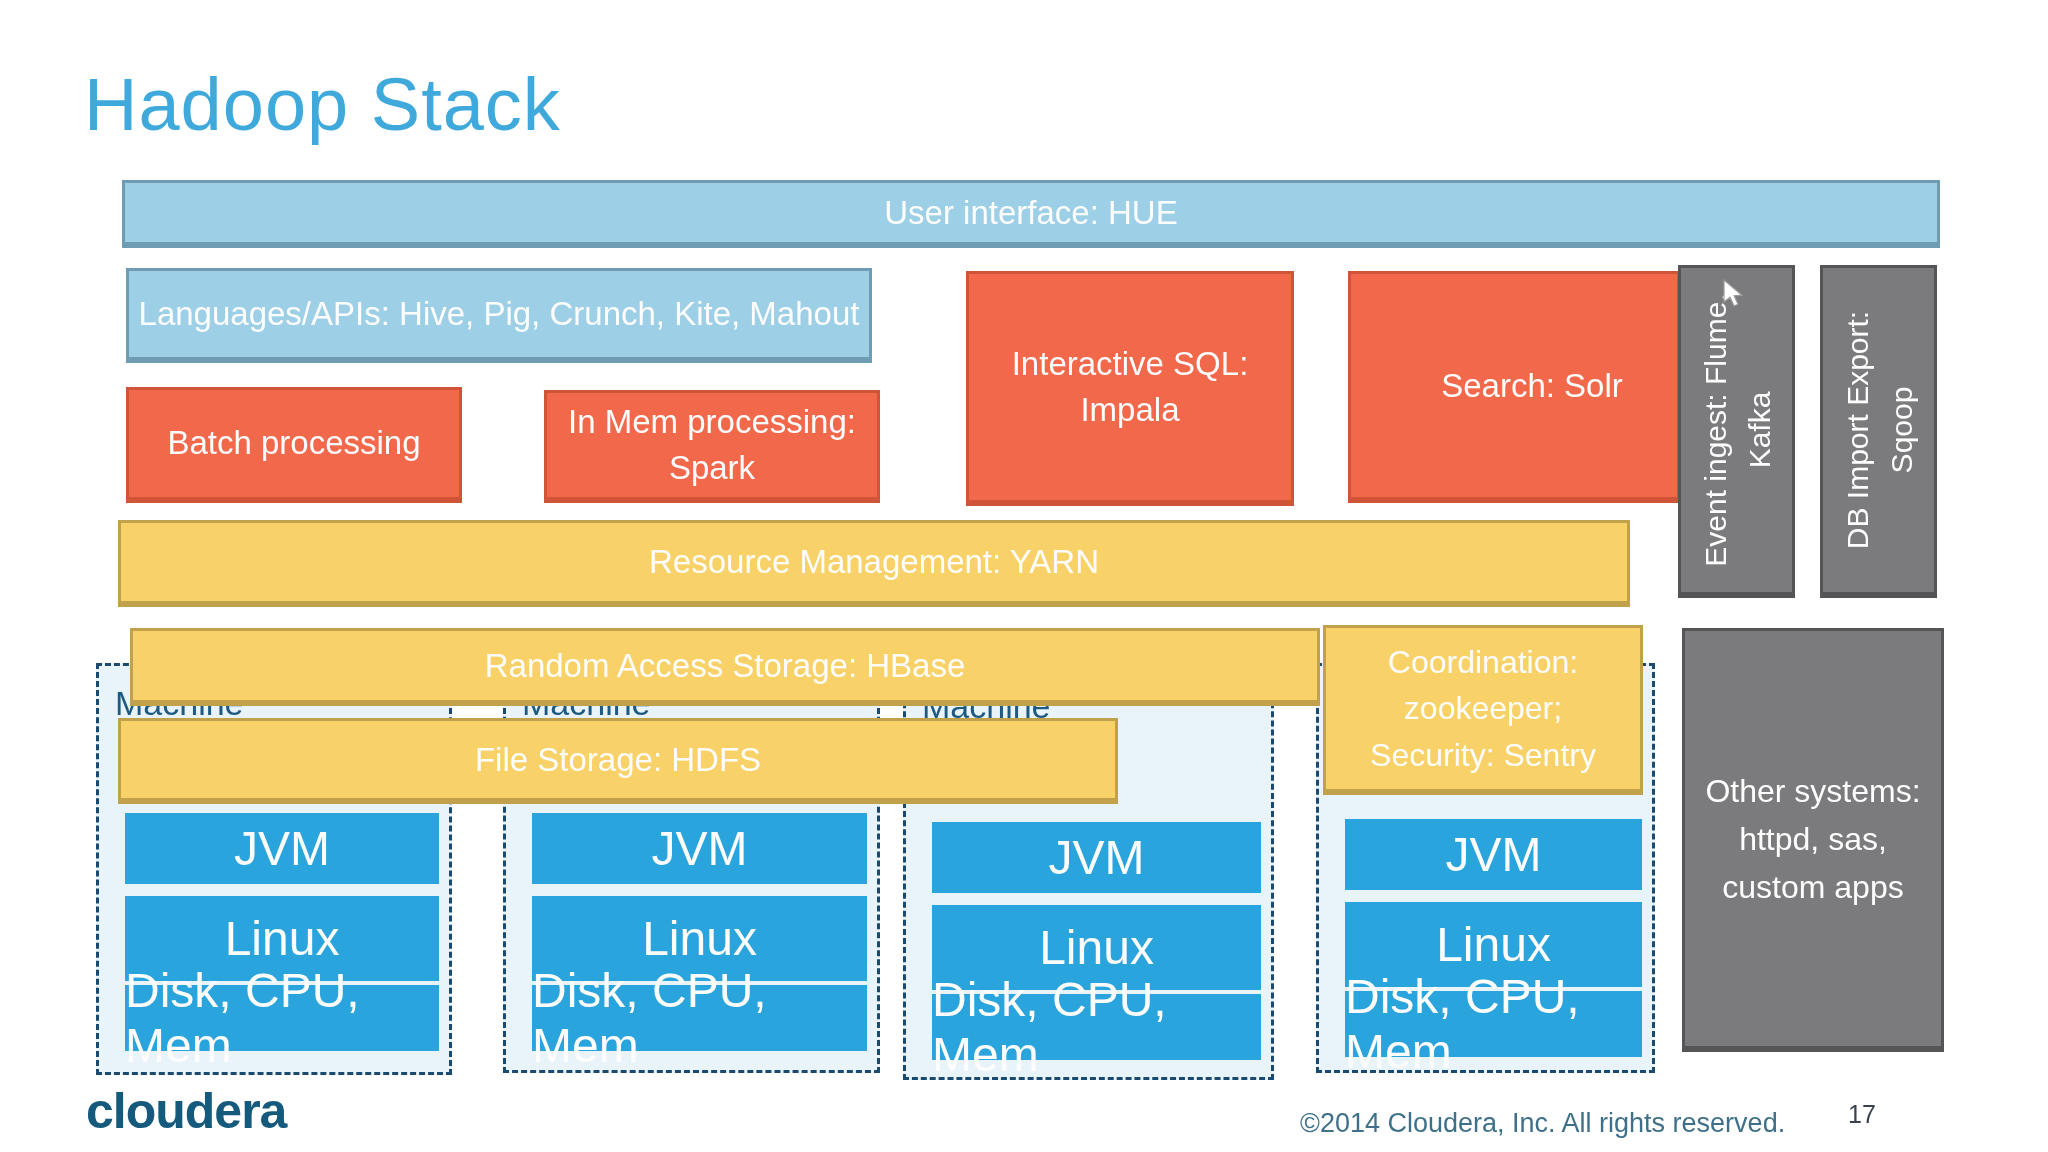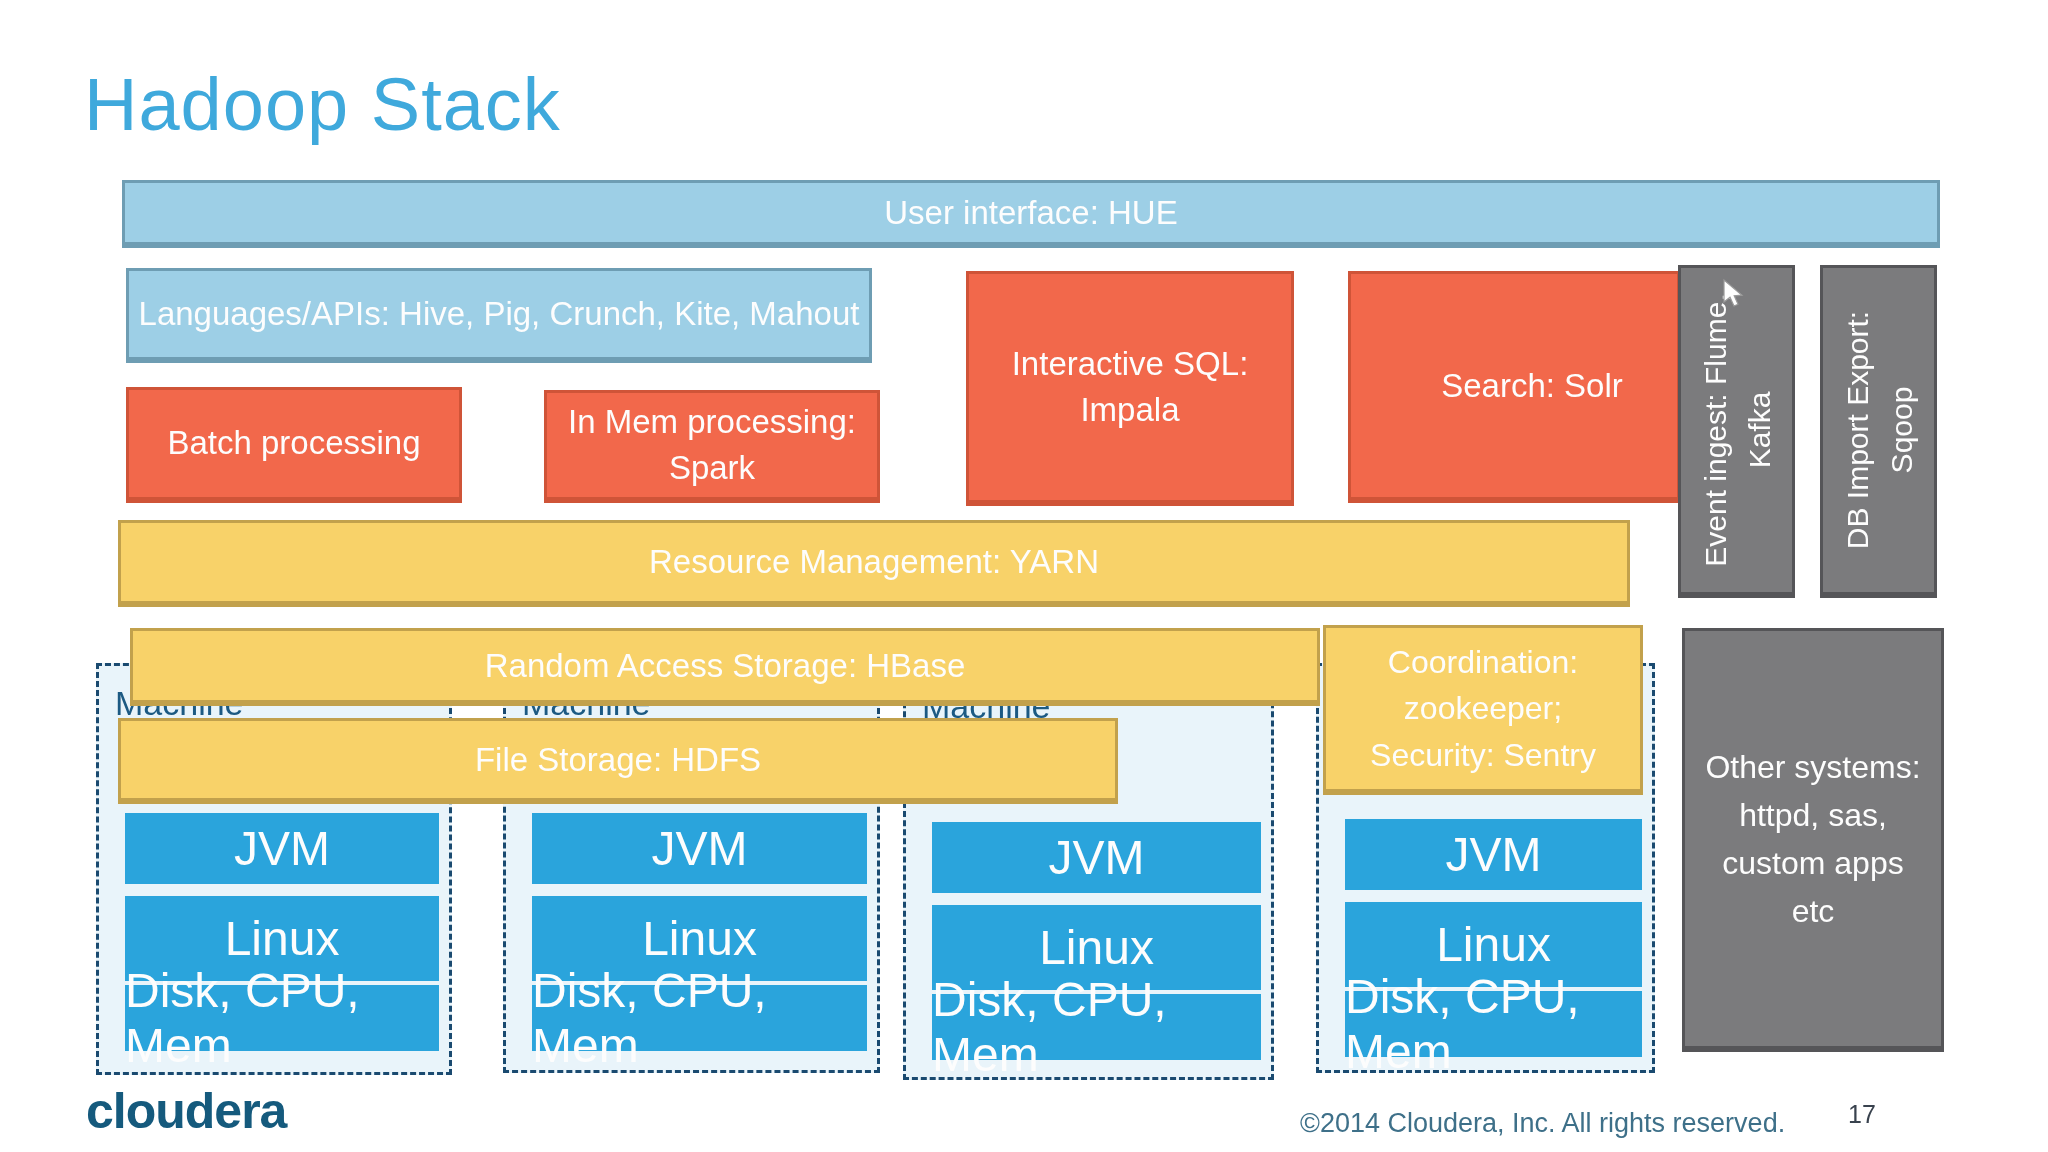--- a/index.html
+++ b/index.html
@@ -133,21 +133,20 @@
       <div>zookeeper;</div>
       <div>Security: Sentry</div>
     </div>
   </div>
 
   <div class="box gray other">
     <div>
       <div>Other systems:</div>
       <div>httpd, sas,</div>
       <div>custom apps</div>
-      <div>etc</div>
     </div>
   </div>
 
   <div class="machine m1">
     <div class="machine-label">Machine</div>
     <div class="mbar b0">JVM</div>
     <div class="mbar b1">Linux</div>
     <div class="mbar b2">Disk, CPU, Mem</div>
   </div>
 

